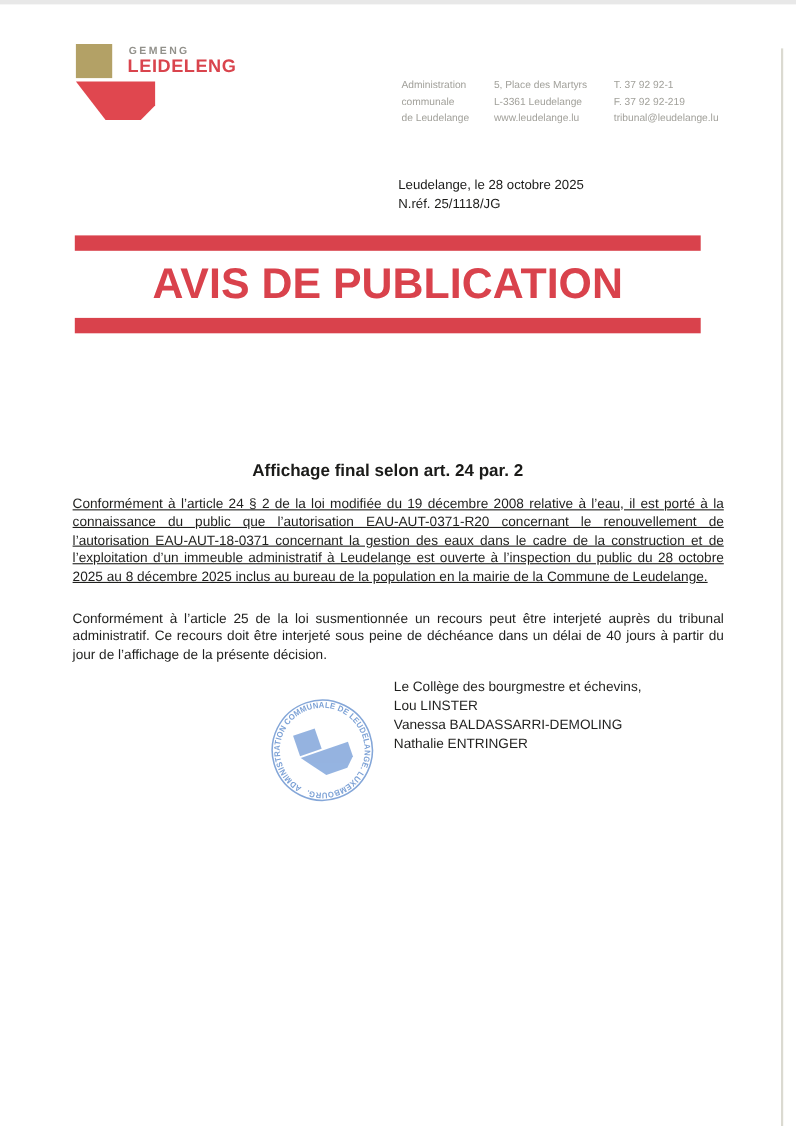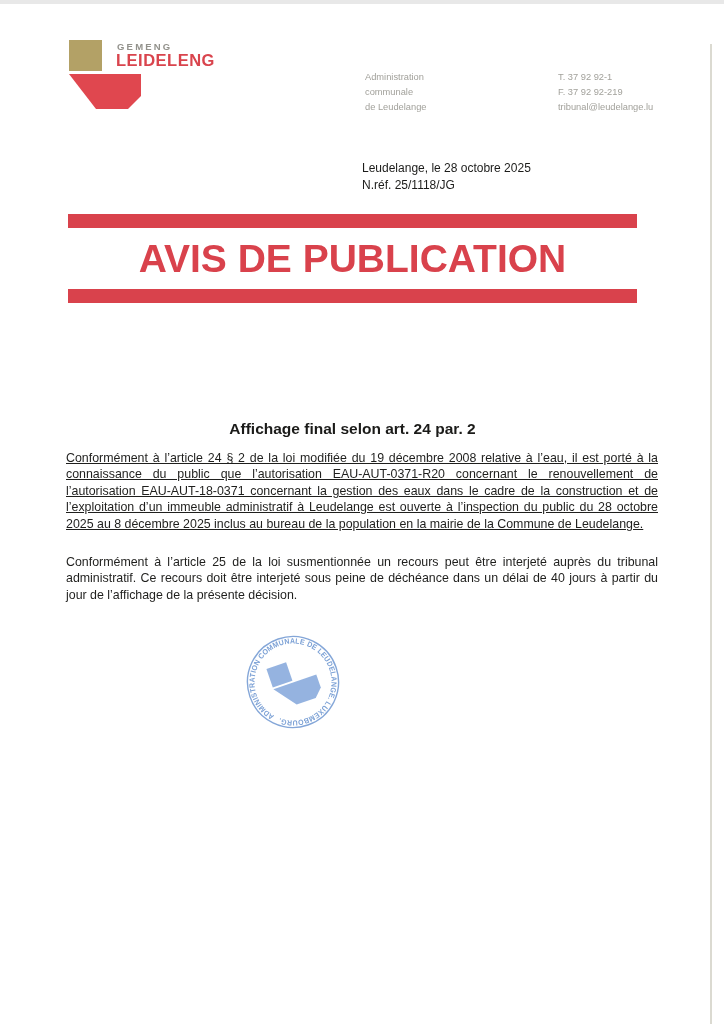--- a/index.html
+++ b/index.html
@@ -58,20 +58,25 @@
     <polygon points="1,34 73,34 73,56 60,69 28,69" fill="#e0474f"></polygon>
   </svg>
   <div class="abs logo-gemeng">GEMENG</div>
   <div class="abs logo-name">LEIDELENG</div>
 
   <div class="abs contact-col c1">
     <div>Administration</div>
     <div>communale</div>
     <div>de Leudelange</div>
   </div>
+  <div class="abs contact-col c2">
+    <div>5, Place des Martyrs</div>
+    <div>L-3361 Leudelange</div>
+    <div>www.leudelange.lu</div>
+  </div>
   <div class="abs contact-col c3">
     <div>T. 37 92 92-1</div>
     <div>F. 37 92 92-219</div>
     <div>tribunal@leudelange.lu</div>
   </div>
 
   <div class="abs dateline">
     <div>Leudelange, le 28 octobre 2025</div>
     <div>N.réf. 25/1118/JG</div>
   </div>
@@ -80,20 +85,26 @@
     <div class="bar"></div>
     <div class="title">AVIS DE PUBLICATION</div>
     <div class="bar"></div>
   </div>
 
   <div class="abs title-line t3">Affichage final selon art. 24 par. 2</div>
 
   <div class="abs para p1">Conformément à l’article 24 § 2 de la loi modifiée du 19 décembre 2008 relative à l’eau, il est porté à la connaissance du public que l’autorisation EAU-AUT-0371-R20 concernant le renouvellement de l’autorisation EAU-AUT-18-0371 concernant la gestion des eaux dans le cadre de la construction et de l’exploitation d’un immeuble administratif à Leudelange est ouverte à l’inspection du public du 28 octobre 2025 au 8 décembre 2025 inclus au bureau de la population en la mairie de la Commune de Leudelange.</div>
   <div class="abs para p2">Conformément à l’article 25 de la loi susmentionnée un recours peut être interjeté auprès du tribunal administratif. Ce recours doit être interjeté sous peine de déchéance dans un délai de 40 jours à partir du jour de l’affichage de la présente décision.</div>
 
+  <div class="abs signature">
+    <div>Le Collège des bourgmestre et échevins,</div>
+    <div>Lou LINSTER</div>
+    <div>Vanessa BALDASSARRI-DEMOLING</div>
+    <div>Nathalie ENTRINGER</div>
+  </div>
 
   <svg class="abs stamp" viewBox="0 0 100 100">
     <g transform="rotate(-19 50 50)">
       <circle cx="50" cy="50" r="45.5" fill="none" stroke="#6e97d1" stroke-width="1.4" opacity="0.85"></circle>
       <path id="stampArc" d="M 21.4 75.8 A 38.5 38.5 0 1 1 78.6 24.2 A 38.5 38.5 0 1 1 21.4 75.8" fill="none"></path>
       <text font-size="7.5" fill="#6e97d1" letter-spacing="0.2" opacity="0.9">
         <textPath href="#stampArc" textLength="236" lengthAdjust="spacingAndGlyphs">ADMINISTRATION COMMUNALE DE LEUDELANGE. LUXEMBOURG.</textPath>
       </text>
       <g transform="translate(28.5,29) scale(0.63)" fill="#7ba1d9" opacity="0.8">
         <rect x="1" y="0" width="33" height="31"></rect>

